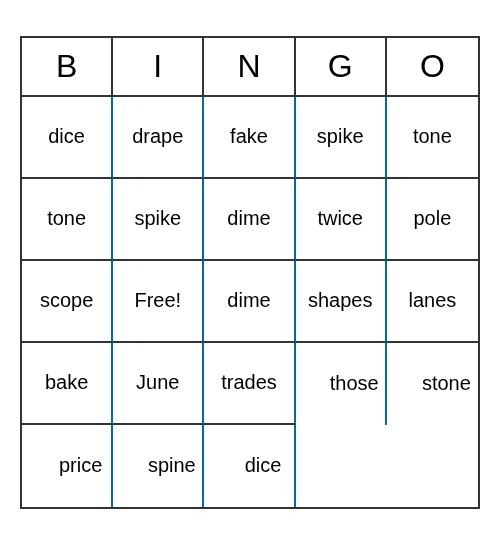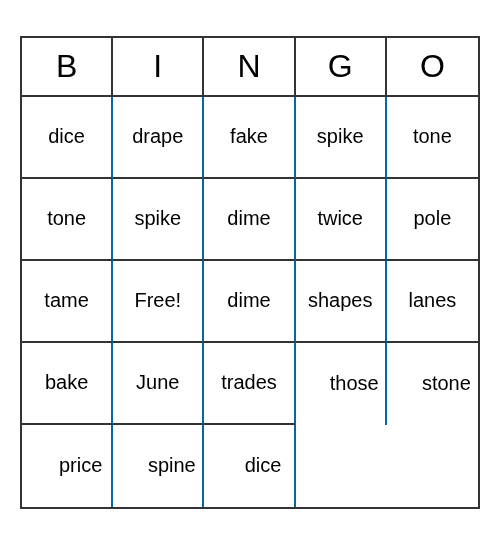--- a/index.html
+++ b/index.html
@@ -83,21 +83,21 @@
   <div class="bingo-cell">dice</div>
       <div class="bingo-cell">drape</div>
       <div class="bingo-cell">fake</div>
       <div class="bingo-cell">spike</div>
       <div class="bingo-cell">tone</div>
       <div class="bingo-cell">tone</div>
       <div class="bingo-cell">spike</div>
       <div class="bingo-cell">dime</div>
       <div class="bingo-cell">twice</div>
       <div class="bingo-cell">pole</div>
-      <div class="bingo-cell">tame</div>
+      <div class="bingo-cell">scope</div>
       <div class="bingo-cell">Free!</div>
       <div class="bingo-cell">dime</div>
       <div class="bingo-cell">shapes</div>
       <div class="bingo-cell">lanes</div>
       <div class="bingo-cell">bake</div>
       <div class="bingo-cell">June</div>
       <div class="bingo-cell">trades</div>
       <div class="bingo-cell">those</div>
       <div class="bingo-cell">stone</div>
       <div class="bingo-cell">price</div>

